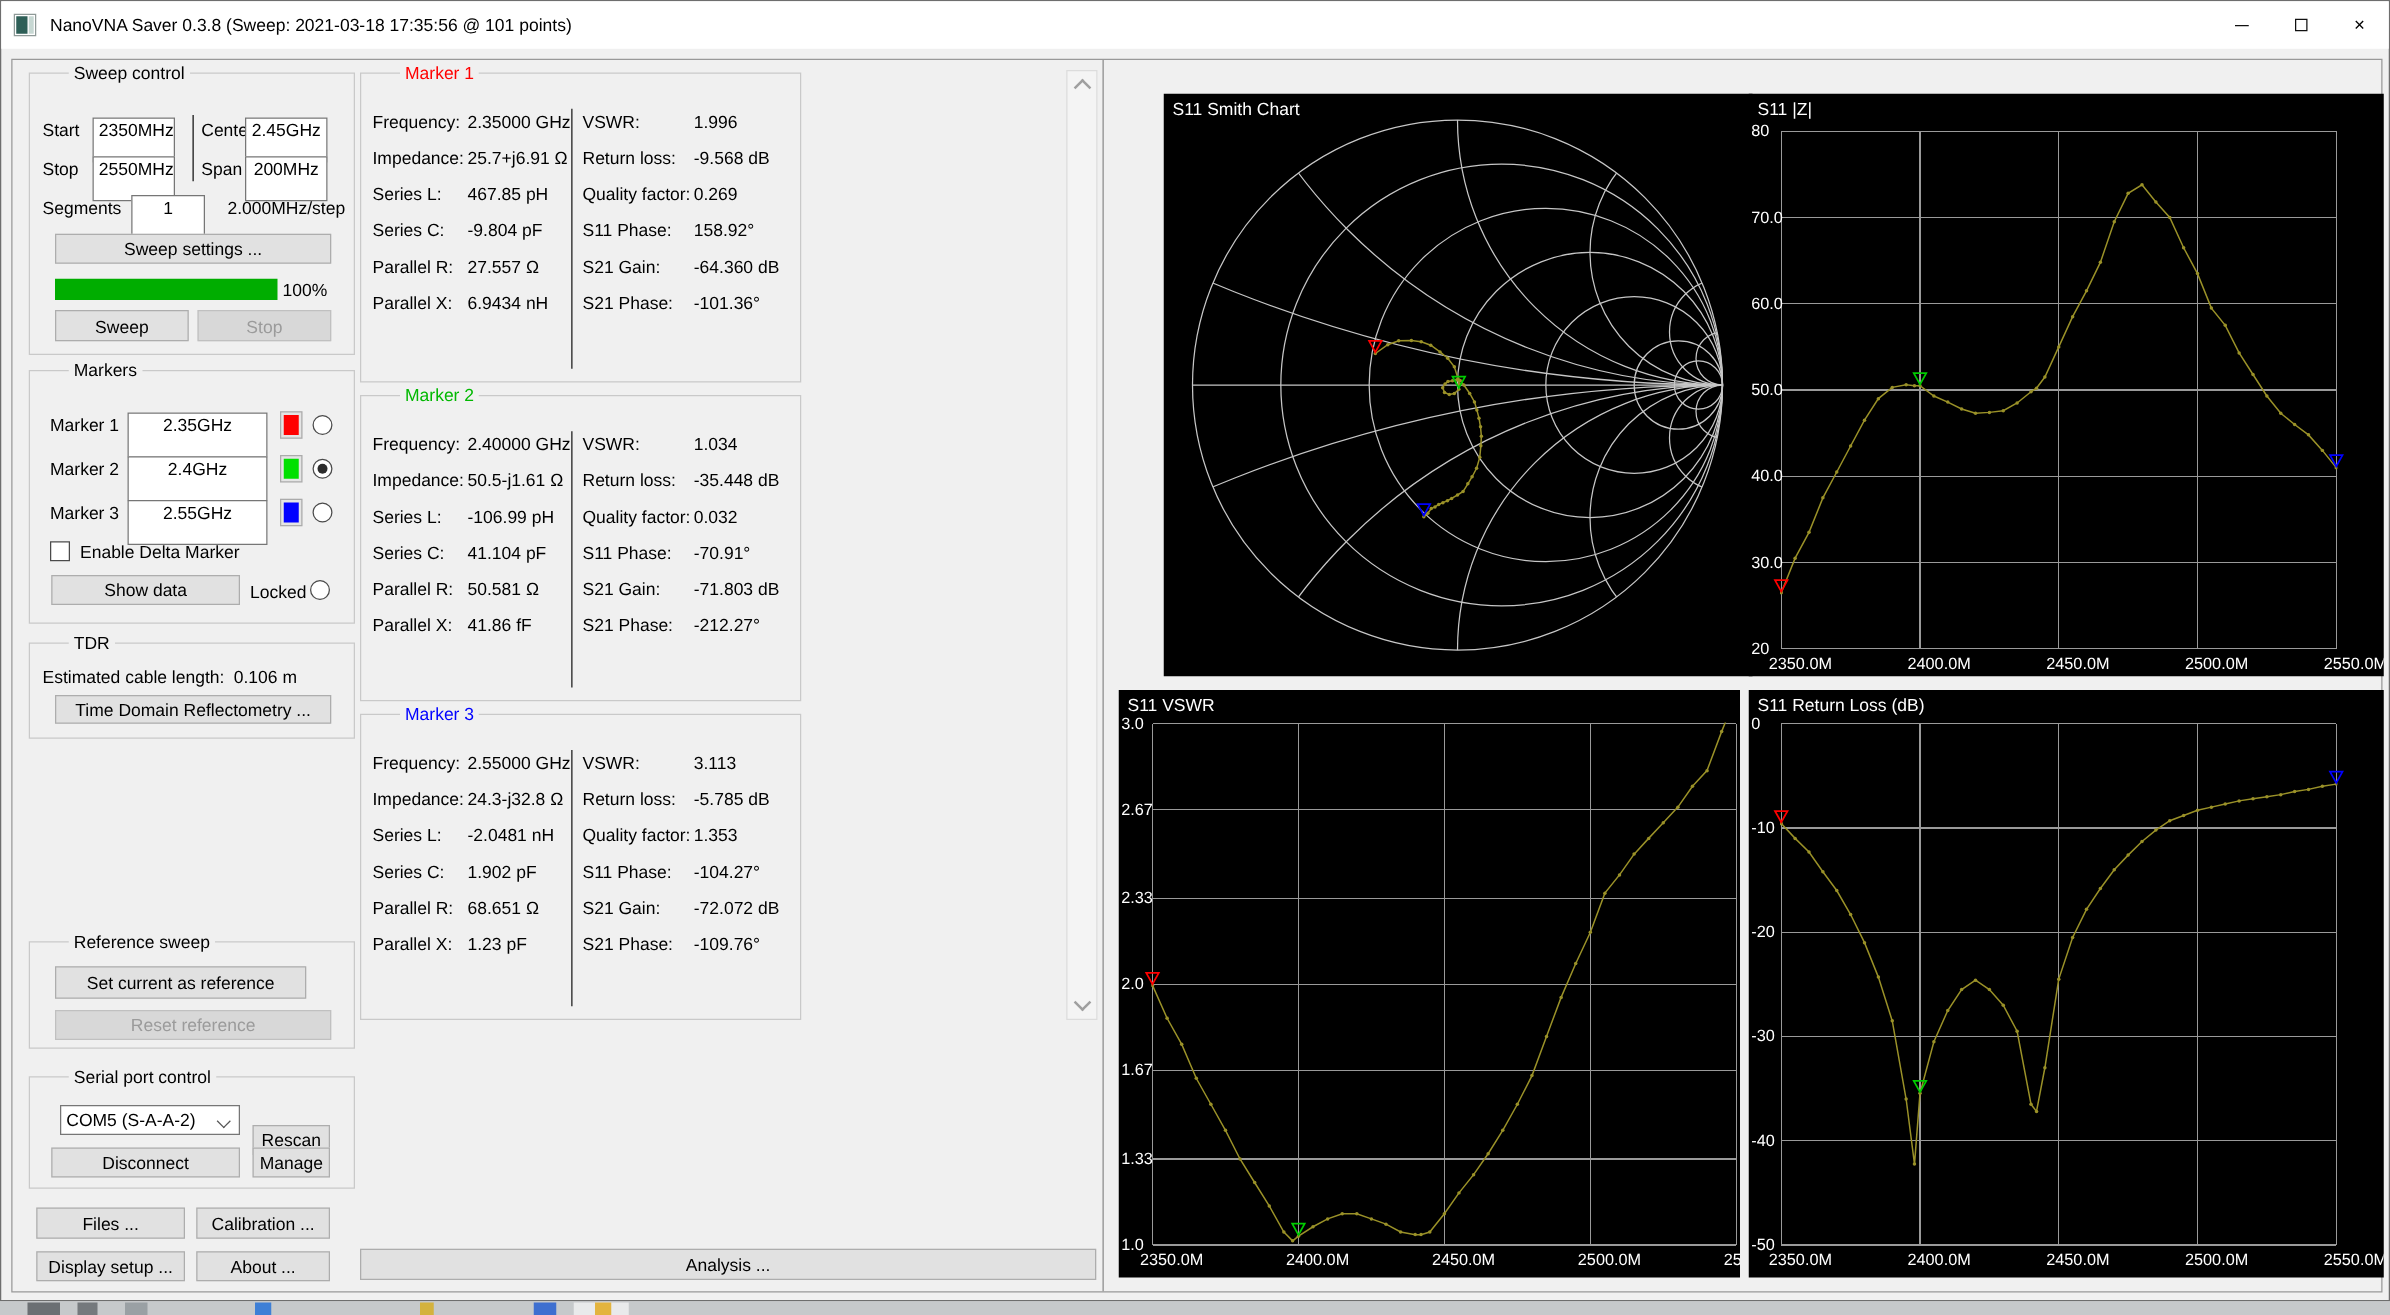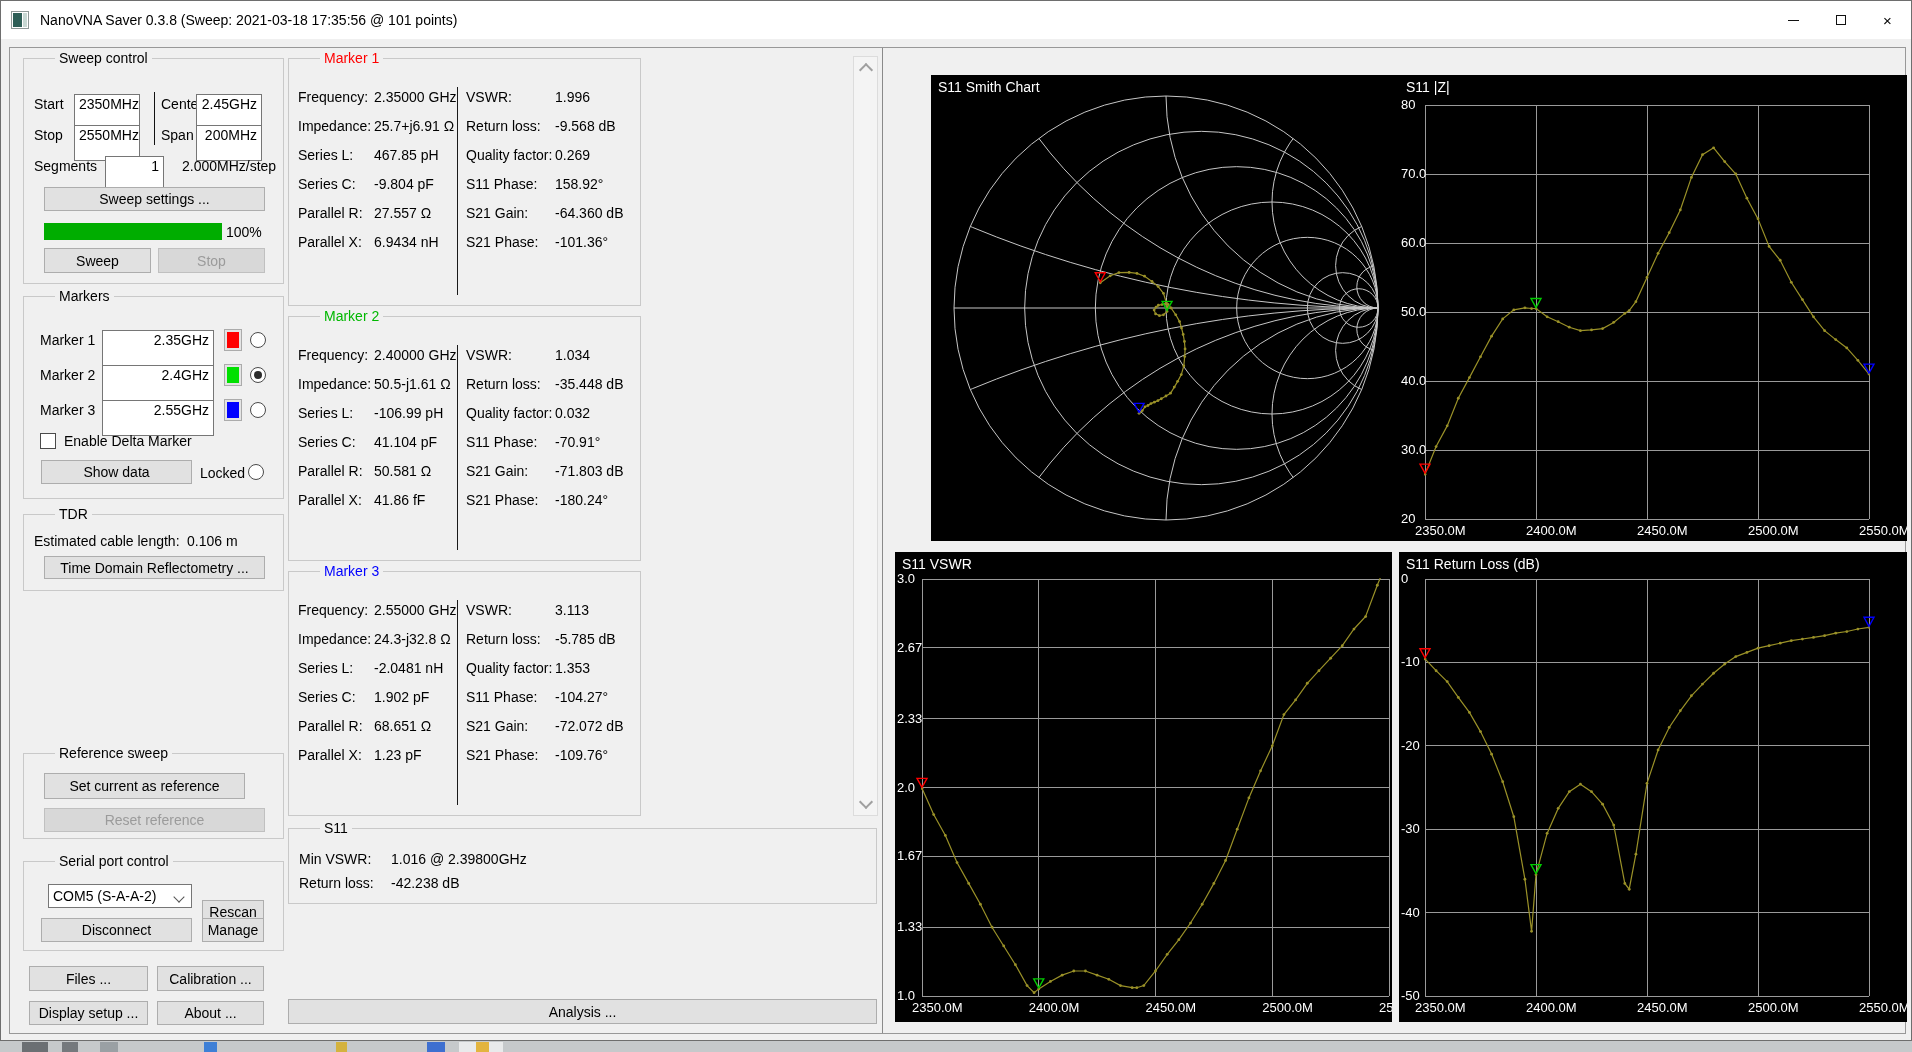--- a/index.html
+++ b/index.html
@@ -14,21 +14,21 @@
   .win-controls{position:absolute;right:0;top:0;height:38px;display:flex;}
   .win-btn{width:47px;height:38px;display:flex;align-items:center;justify-content:center;font-size:15px;}
   .glyph-min{width:11px;height:1px;background:#111;}
   .glyph-max{width:10px;height:10px;border:1px solid #111;box-sizing:border-box;}
   .frame{position:absolute;left:8px;top:46px;width:1897px;height:987px;border:1px solid #989898;background:#f0f0f0;box-sizing:border-box;}
   
   .gbox{position:absolute;border:1px solid #c9c9c9;background:#f0f0f0;box-sizing:border-box;}
   .glabel{position:absolute;top:-8px;left:7px;background:#f0f0f0;padding:0 4px;font-size:14px;line-height:15px;white-space:nowrap;margin-left:24px;}
   .lab{position:absolute;height:20px;line-height:20px;font-size:14px;white-space:nowrap;}
   .field{position:absolute;background:#fff;border:1px solid #767676;height:36px;line-height:18px;font-size:14px;
-    box-sizing:border-box;padding:0 4px;text-align:right;white-space:nowrap;}
+    box-sizing:border-box;padding:0 4px;text-align:center;white-space:nowrap;}
   .btn{position:absolute;background:#e1e1e1;border:1px solid #adadad;font-size:14px;display:flex;align-items:center;
     justify-content:center;box-sizing:border-box;white-space:nowrap;}
   .btn.dis{background:#d8d8d8;border-color:#c0c0c0;color:#9b9b9b;}
   .vline{position:absolute;width:1px;background:#111;}
   .checkbox{position:absolute;width:16px;height:16px;background:#fff;border:1px solid #4a4a4a;box-sizing:border-box;}
   .radio{position:absolute;width:16px;height:16px;background:#fff;border:1px solid #4a4a4a;border-radius:50%;box-sizing:border-box;}
   .radio.sel::after{content:"";position:absolute;left:3px;top:3px;width:8px;height:8px;border-radius:50%;background:#2c2c2c;}
   .swatch{position:absolute;width:18px;height:22px;background:#e4e4e4;border:1px solid #ababab;padding:2px;box-sizing:border-box;}
   .swatch>div{width:100%;height:100%;}
   .pbar{position:absolute;height:17px;}
@@ -217,21 +217,21 @@
             <span class="ml" style="left:266px;top:28px">1.034</span>
             <span class="ml" style="left:177px;top:57px">Return loss:</span>
             <span class="ml" style="left:266px;top:57px">-35.448 dB</span>
             <span class="ml" style="left:177px;top:86px">Quality factor:</span>
             <span class="ml" style="left:266px;top:86px">0.032</span>
             <span class="ml" style="left:177px;top:115px">S11 Phase:</span>
             <span class="ml" style="left:266px;top:115px">-70.91°</span>
             <span class="ml" style="left:177px;top:144px">S21 Gain:</span>
             <span class="ml" style="left:266px;top:144px">-71.803 dB</span>
             <span class="ml" style="left:177px;top:173px">S21 Phase:</span>
-            <span class="ml" style="left:266px;top:173px">-180.24°</span>
+            <span class="ml" style="left:266px;top:173px">-212.27°</span>
             <div class="vdiv" style="left:168px;top:28px;height:205px"></div>
           </div>
       </div>
       <div class="gbox mbox" id="mpanel-2" style="top:523px;height:245px">
         <div class="glabel" style="color: rgb(0, 0, 255);">Marker 3</div>
         <div class="mbody">
             <span class="ml" style="left:9px;top:28px">Frequency:</span>
             <span class="ml" style="left:85px;top:28px">2.55000 GHz</span>
             <span class="ml" style="left:9px;top:57px">Impedance:</span>
             <span class="ml" style="left:85px;top:57px">24.3-j32.8 Ω</span>
@@ -257,25 +257,20 @@
             <span class="ml" style="left:266px;top:173px">-109.76°</span>
             <div class="vdiv" style="left:168px;top:28px;height:205px"></div>
           </div>
       </div>
 
       <div class="scrollbar">
         <div class="chev up"></div>
         <div class="chev down"></div>
       </div>
 
-      <div class="gbox s11box" style="top:780px;height:76px">
-        <div class="glabel">S11</div>
-        <div class="srow" style="top:22px"><span class="slab">Min VSWR:</span><span>1.016 @ 2.39800GHz</span></div>
-        <div class="srow" style="top:46px"><span class="slab">Return loss:</span><span>-42.238 dB</span></div>
-      </div>
       <div class="btn" style="left:0;top:951px;width:589px;height:25px">Analysis ...</div>
     </div>
 
     <div class="charts">
       <div class="chart" id="chart-smith" style="left: 12px; top: 27px; width: 471px; height: 466px; margin-left: 36px;">
           <svg width="471" height="466">
             <clipPath id="clip-smith">
               <circle cx="235" cy="233" r="212"></circle>
             </clipPath>
             <g stroke="#c6c6c6" stroke-width="1" fill="none">

